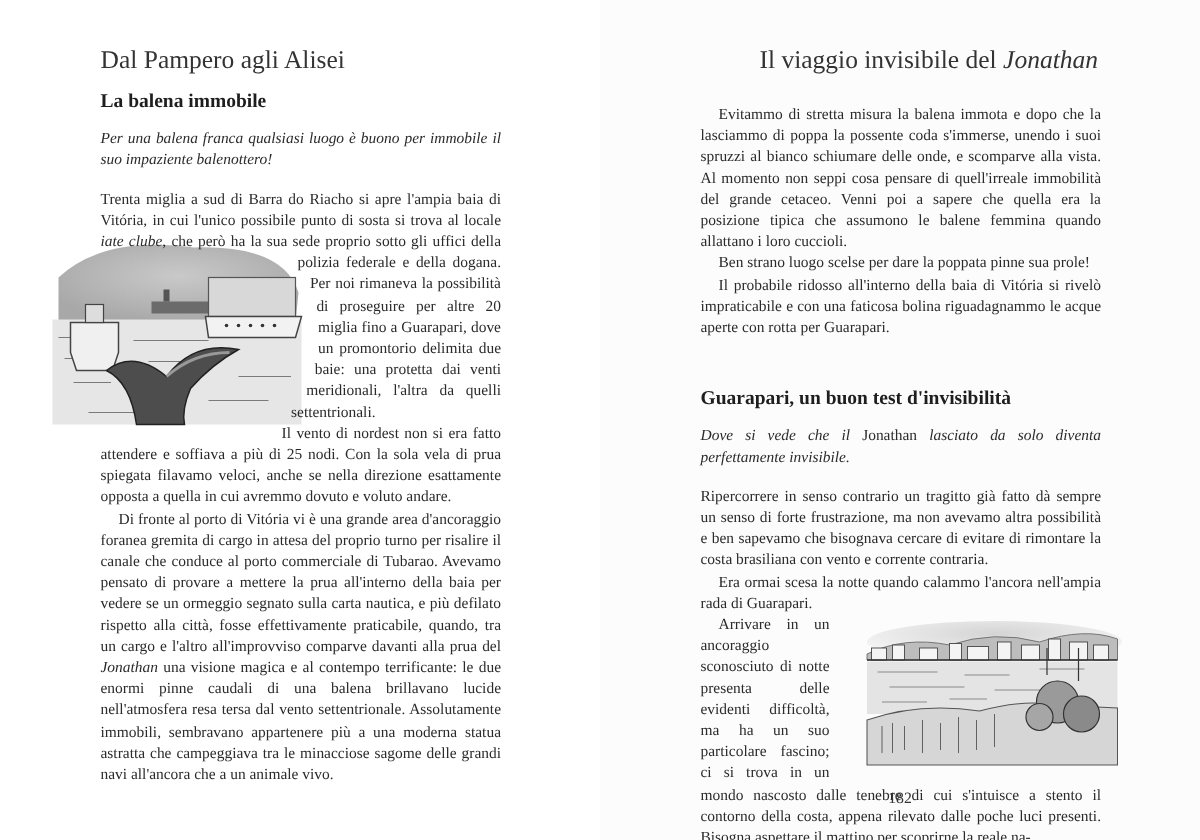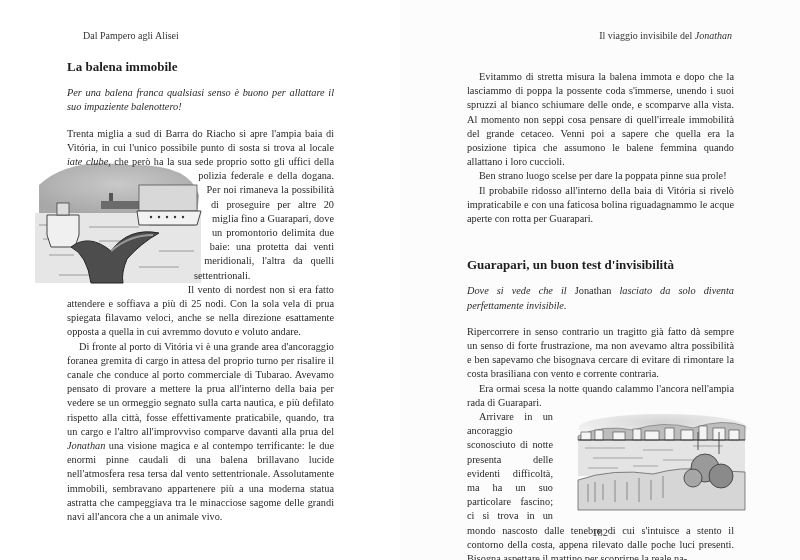--- a/index.html
+++ b/index.html
@@ -5,21 +5,21 @@
   html, body { margin: 0; padding: 0; }
   body {
     width: 800px; height: 560px; background: #ffffff; position: relative; overflow: hidden;
     font-family: "Liberation Serif", "DejaVu Serif", serif; color: #2a2a2a;
   }
   .spread { position: absolute; inset: 0; display: flex; }
   .page { position: relative; width: 400px; height: 560px; background: #fdfdfd; }
   .page.left { background: #ffffff; }
   .page.right { background: #fcfcfc; }
   .running-head {
-    position: absolute; top: 30px; font-size: 10px; color: #333; margin-left: 16px;
+    position: absolute; top: 30px; font-size: 17px; color: #333;
   }
   .left .running-head { left: 67px; }
   .right .running-head { right: 68px; text-align: right; padding-left: 35px; }
   .running-head em { font-style: italic; }
   .content { position: absolute; width: 267px; font-size: 10.3px; line-height: 14.2px; text-align: justify; }
   .left .content { left: 67px; top: 60px; }
   .right .content { left: 467px; top: 58px; }
   .right .content { left: 67px; }
   h2.section-title { font-size: 13px; font-weight: bold; margin: 0 0 12px 0; color: #1e1e1e; }
   p.epigraph { font-style: italic; margin: 0 0 12px 0; text-align: justify; }
@@ -35,21 +35,21 @@
 </style>
 </head>
 <body>
 
 <div class="spread">
 
   <div class="page left">
     <div class="running-head">Dal Pampero agli Alisei</div>
     <div class="content">
       <h2 class="section-title">La balena immobile</h2>
-      <p class="epigraph">Per una balena franca qualsiasi senso è buono per allattare il suo impaziente balenottero!</p>
+      <p class="epigraph">Per una balena franca qualsiasi luogo è buono per immobile il suo impaziente balenottero!</p>
       <p>
         <span>Trenta miglia a sud di Barra do Riacho si apre l'ampia baia di Vitória, in cui l'unico possibile punto di sosta si trova al locale </span><em>iate clube</em><span class="spacer-left"></span><span class="fig-whale" style="display:block;">
           <svg width="175" height="135" viewBox="0 0 175 135">
             <defs>
               <radialGradient id="sky" cx="50%" cy="40%" r="60%">
                 <stop offset="0%" stop-color="#c9c9c9"></stop>
                 <stop offset="100%" stop-color="#a8a8a8"></stop>
               </radialGradient>
             </defs>
             <path d="M10 30 Q40 2 100 10 Q160 8 170 40 L168 60 L10 60 Z" fill="url(#sky)"></path>

